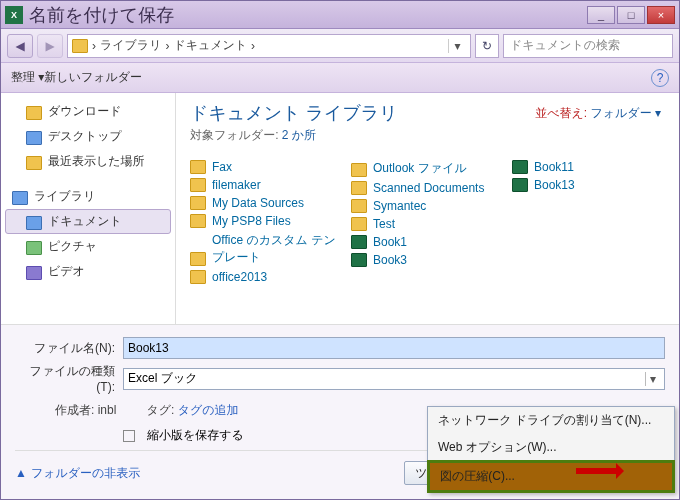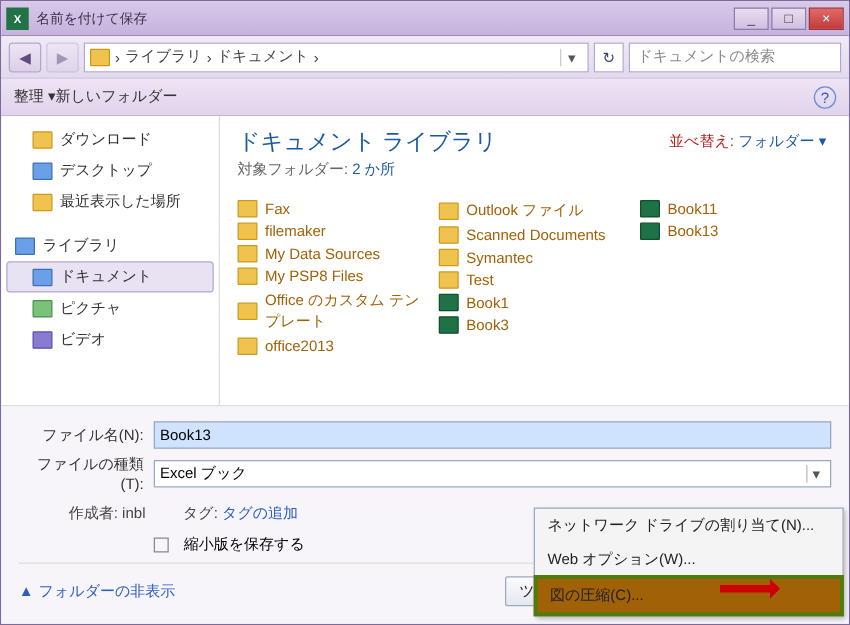--- a/index.html
+++ b/index.html
@@ -1,50 +1,50 @@
 <!DOCTYPE html>
 <html><head>
 <meta charset="utf-8">
 <style>
 *{box-sizing:border-box;margin:0;padding:0;font-family:"Segoe UI","Meiryo UI",Meiryo,sans-serif;font-size:12px}
 body{background:#fff;width:680px;height:500px;overflow:hidden}
 .window{width:680px;height:500px;border:1px solid #7a6a9e;background:#fff;display:flex;flex-direction:column}
 .titlebar{height:28px;background:linear-gradient(#d8c9e8,#c5b3dc);display:flex;align-items:center;padding:0 4px;border-bottom:1px solid #9e8abf}
 .titlebar .appicon{width:18px;height:18px;background:#217346;color:#fff;font-size:9px;font-weight:bold;display:flex;align-items:center;justify-content:center;margin-right:6px}
-.titlebar .title{color:#3c2f4f;font-size:11px;flex:1}
+.titlebar .title{color:#3c2f4f;font-size:18px;flex:1}
 .winctrls{display:flex;gap:2px}
 .winctrls div{width:28px;height:18px;border:1px solid #8e7bb0;background:linear-gradient(#e8deee,#cfc0e0);display:flex;align-items:center;justify-content:center;font-size:11px;color:#3c2f4f}
 .winctrls .close{background:linear-gradient(#e26a6a,#c23a3a);color:#fff;border-color:#a03232}
 .navbar{height:34px;background:linear-gradient(#f0eaf6,#e4d9ef);border-bottom:1px solid #c5b3dc;display:flex;align-items:center;padding:0 6px;gap:4px}
 .navbtn{width:26px;height:24px;border:1px solid #b6a6ce;background:linear-gradient(#ede5f4,#dccfe8);border-radius:3px;display:flex;align-items:center;justify-content:center;color:#5e4d7e}
 .navbtn.disabled{opacity:.5}
 .breadcrumb{flex:1;height:24px;border:1px solid #b6a6ce;background:#fff;display:flex;align-items:center;padding:0 4px;gap:4px;color:#444}
 .bcdrop{width:18px;border-left:1px solid #ccc;text-align:center;margin-left:auto;color:#555}
 .refresh{width:24px;height:24px;border:1px solid #b6a6ce;background:#fff;display:flex;align-items:center;justify-content:center;color:#446}
 .search{width:170px;height:24px;border:1px solid #b6a6ce;background:#fff;color:#888;padding:0 6px;display:flex;align-items:center}
 .toolbar{height:30px;background:linear-gradient(#eee4f4,#e0d3ec);border-bottom:1px solid #c5b3dc;display:flex;align-items:center;padding:0 10px;gap:0;color:#333}
 .toolbar .help{margin-left:auto;color:#2a60c0;width:18px;height:18px;border:1px solid #6a8fd0;border-radius:9px;text-align:center;line-height:16px}
 .body{flex:1;display:flex;overflow:hidden;background:#fff}
 .nav{width:175px;border-right:1px solid #ddd;padding:6px 4px;overflow:auto}
-.nav .item{display:flex;align-items:center;gap:6px;padding:3px 6px;color:#333;border:1px solid transparent}
+.nav .item{display:flex;align-items:flex-end;gap:6px;padding:3px 6px;color:#333;border:1px solid transparent}
 .nav .item.sel{background:#e8e2f2;border:1px solid #b6a6ce;border-radius:3px}
 .nav .indent{padding-left:20px}
 .nav .hdr{margin-top:10px}
 .nicon{width:16px;height:14px;background:#f0c34e;border:1px solid #cc9a1a;border-radius:1px}
 .nicon.blue{background:#6aa0e8;border-color:#3d6fb3}
 .nicon.pic{background:#7ac27a;border-color:#4a924a}
 .nicon.vid{background:#8a7ad0;border-color:#5d4db0}
 .content{flex:1;padding:8px 14px;overflow:auto;position:relative}
 .libtitle{color:#1a5a9e;font-size:18px;margin-bottom:2px}
 .libsub{color:#666;font-size:11px}
 .libsub a{color:#1a5a9e;text-decoration:none}
 .sortrow{position:absolute;right:18px;top:12px;color:#1a5a9e;font-size:12px}
 .sortrow .lbl{color:#b91c1c}
 .files{margin-top:14px;display:grid;grid-template-columns:repeat(3,1fr);column-gap:8px}
-.file{display:flex;align-items:center;gap:6px;padding:2px 0;color:#a16207;font-size:12px}
+.file{display:flex;align-items:flex-end;gap:6px;padding:2px 0;color:#0369a1;font-size:12px}
 .ficon{width:16px;height:14px;background:#f0c34e;border:1px solid #cc9a1a;border-radius:1px;flex-shrink:0}
 .ficon.xl{background:#1f7246;border-color:#0e4f2d}
 .bottom{border-top:1px solid #ddd;padding:8px 14px 10px;background:#f7f4fa}
 .row{display:flex;align-items:center;margin:4px 0;gap:8px}
 .row label{width:100px;text-align:right;color:#333}
 .row input[type=text],.row .combo{flex:1;height:22px;border:1px solid #9aa8c0;padding:0 4px;font-size:12px;background:#fff}
 .row input.fn{background:#cfe3ff}
 .combo{display:flex;align-items:center;justify-content:space-between}
 .combo .dd{color:#555;padding:0 4px;border-left:1px solid #bbb}
 .metarow{display:flex;gap:30px;padding:4px 0 4px 40px;color:#444}

